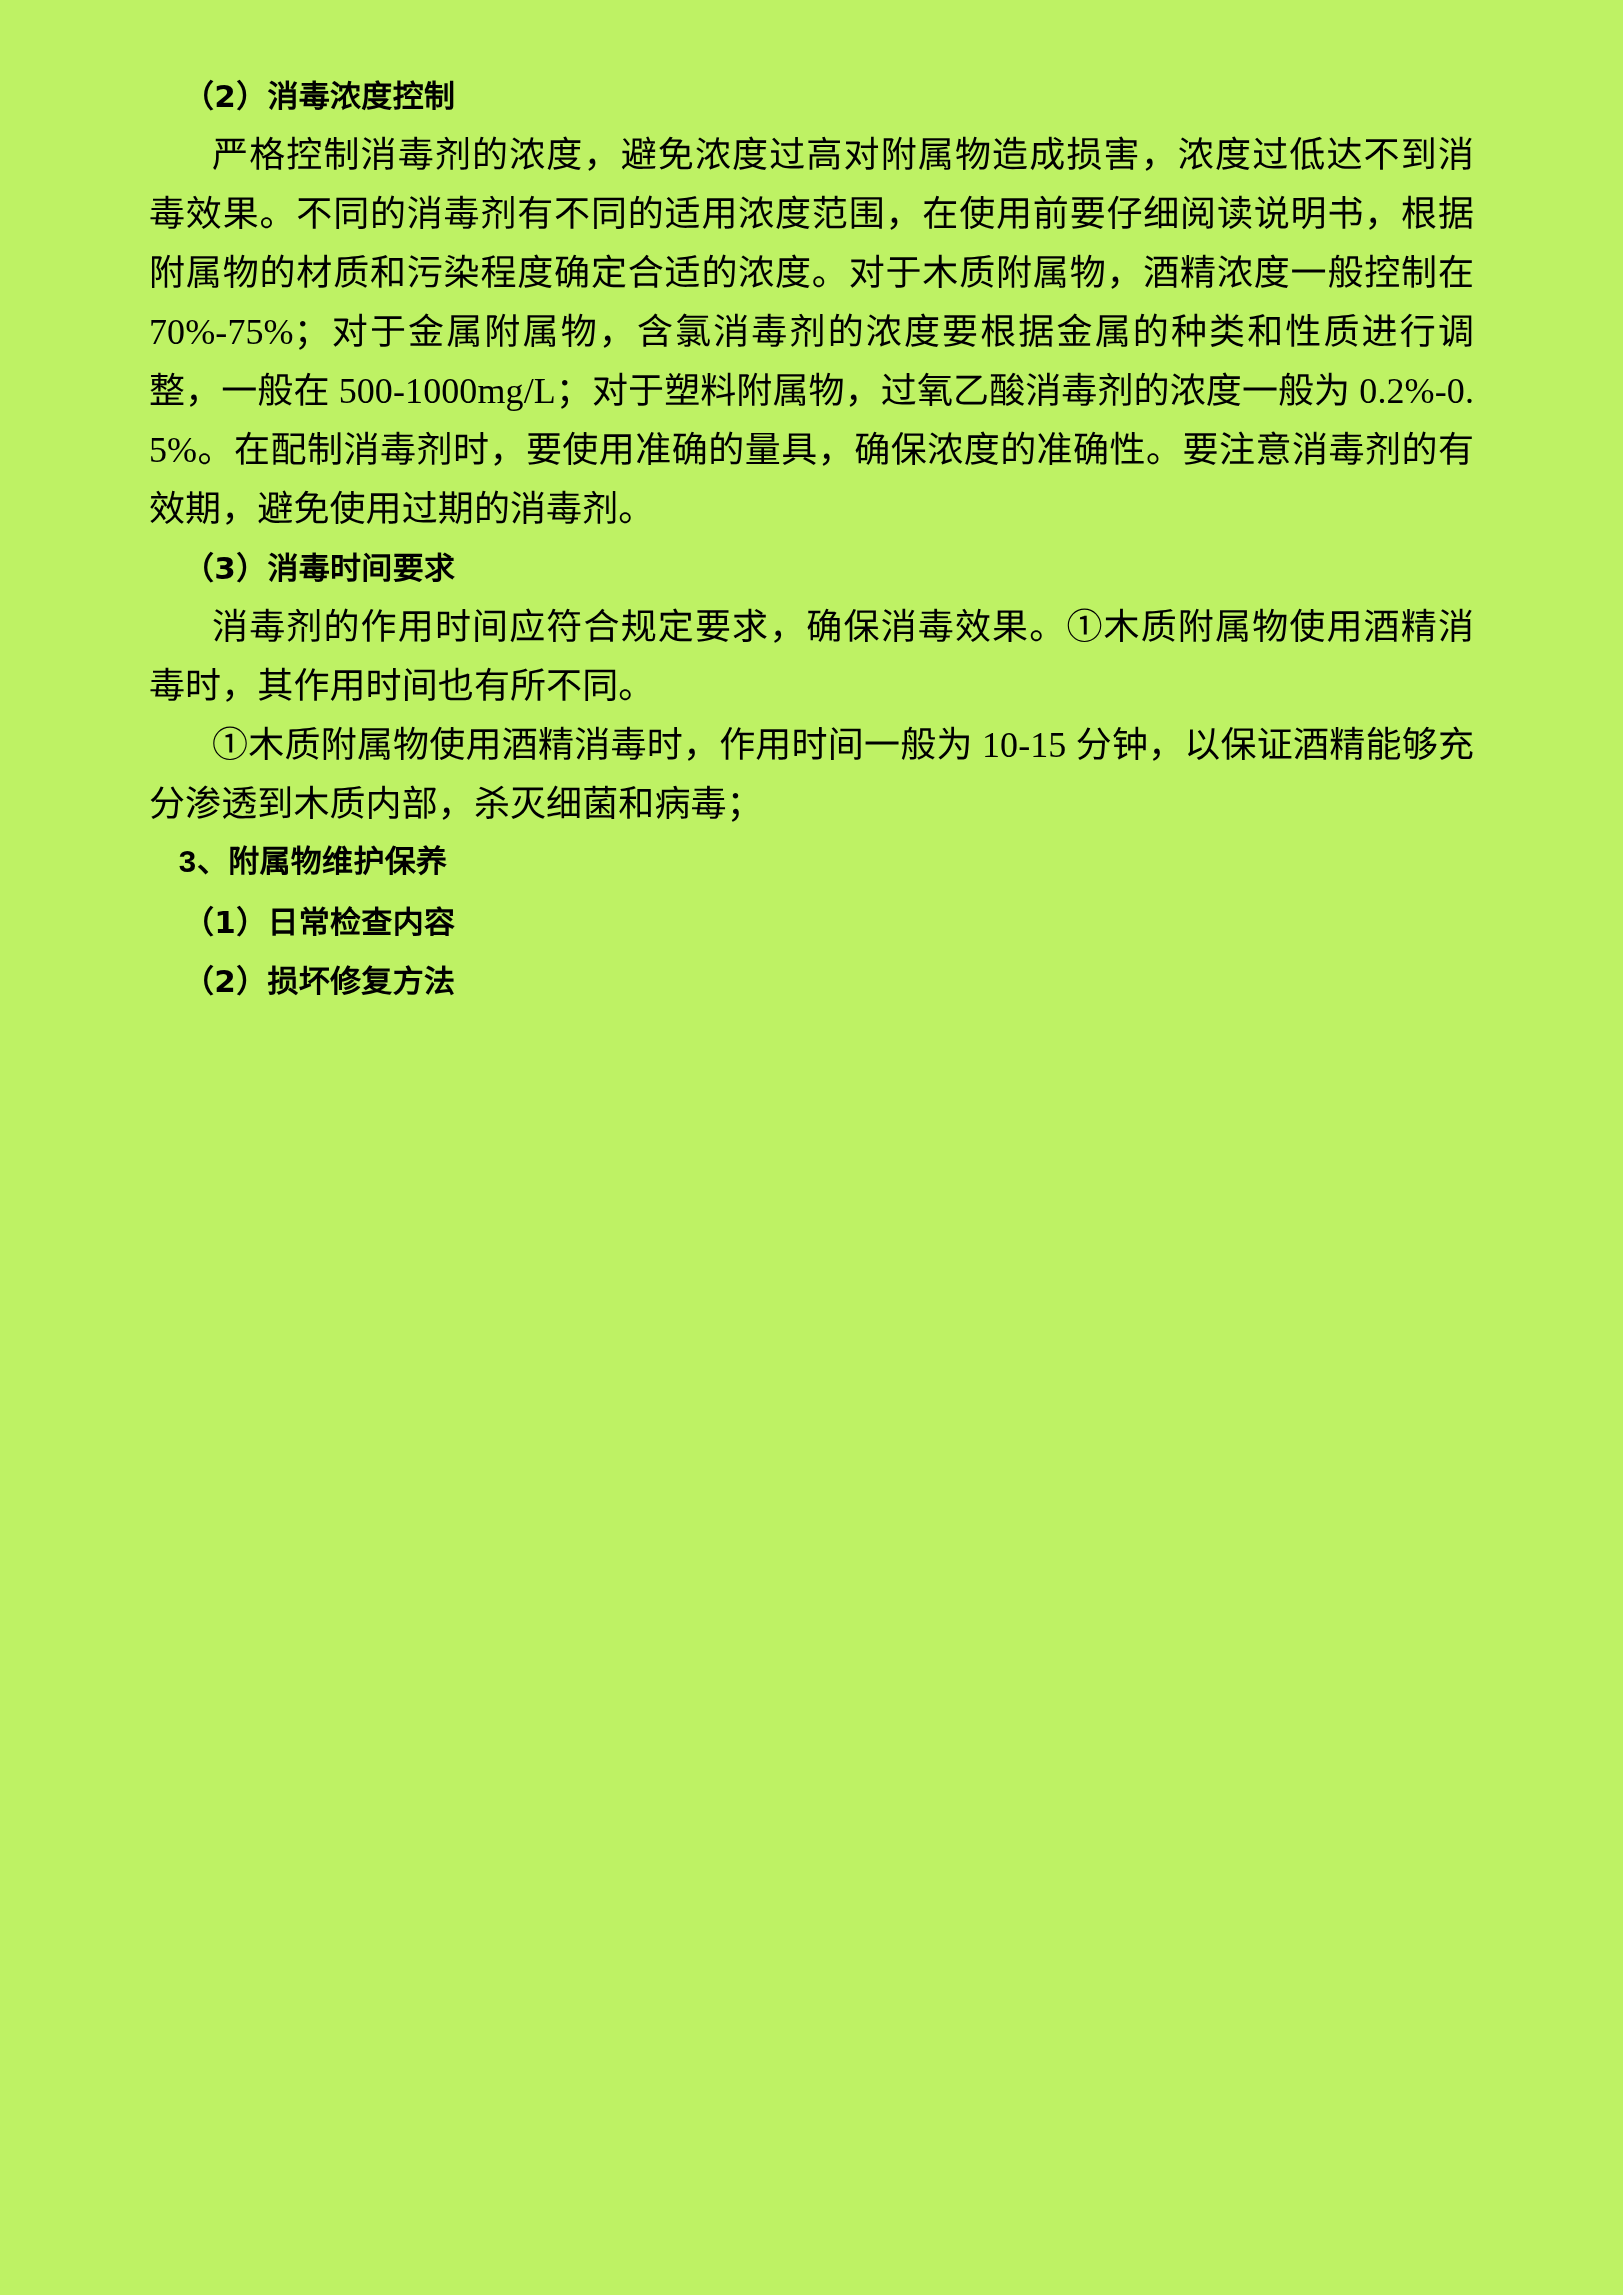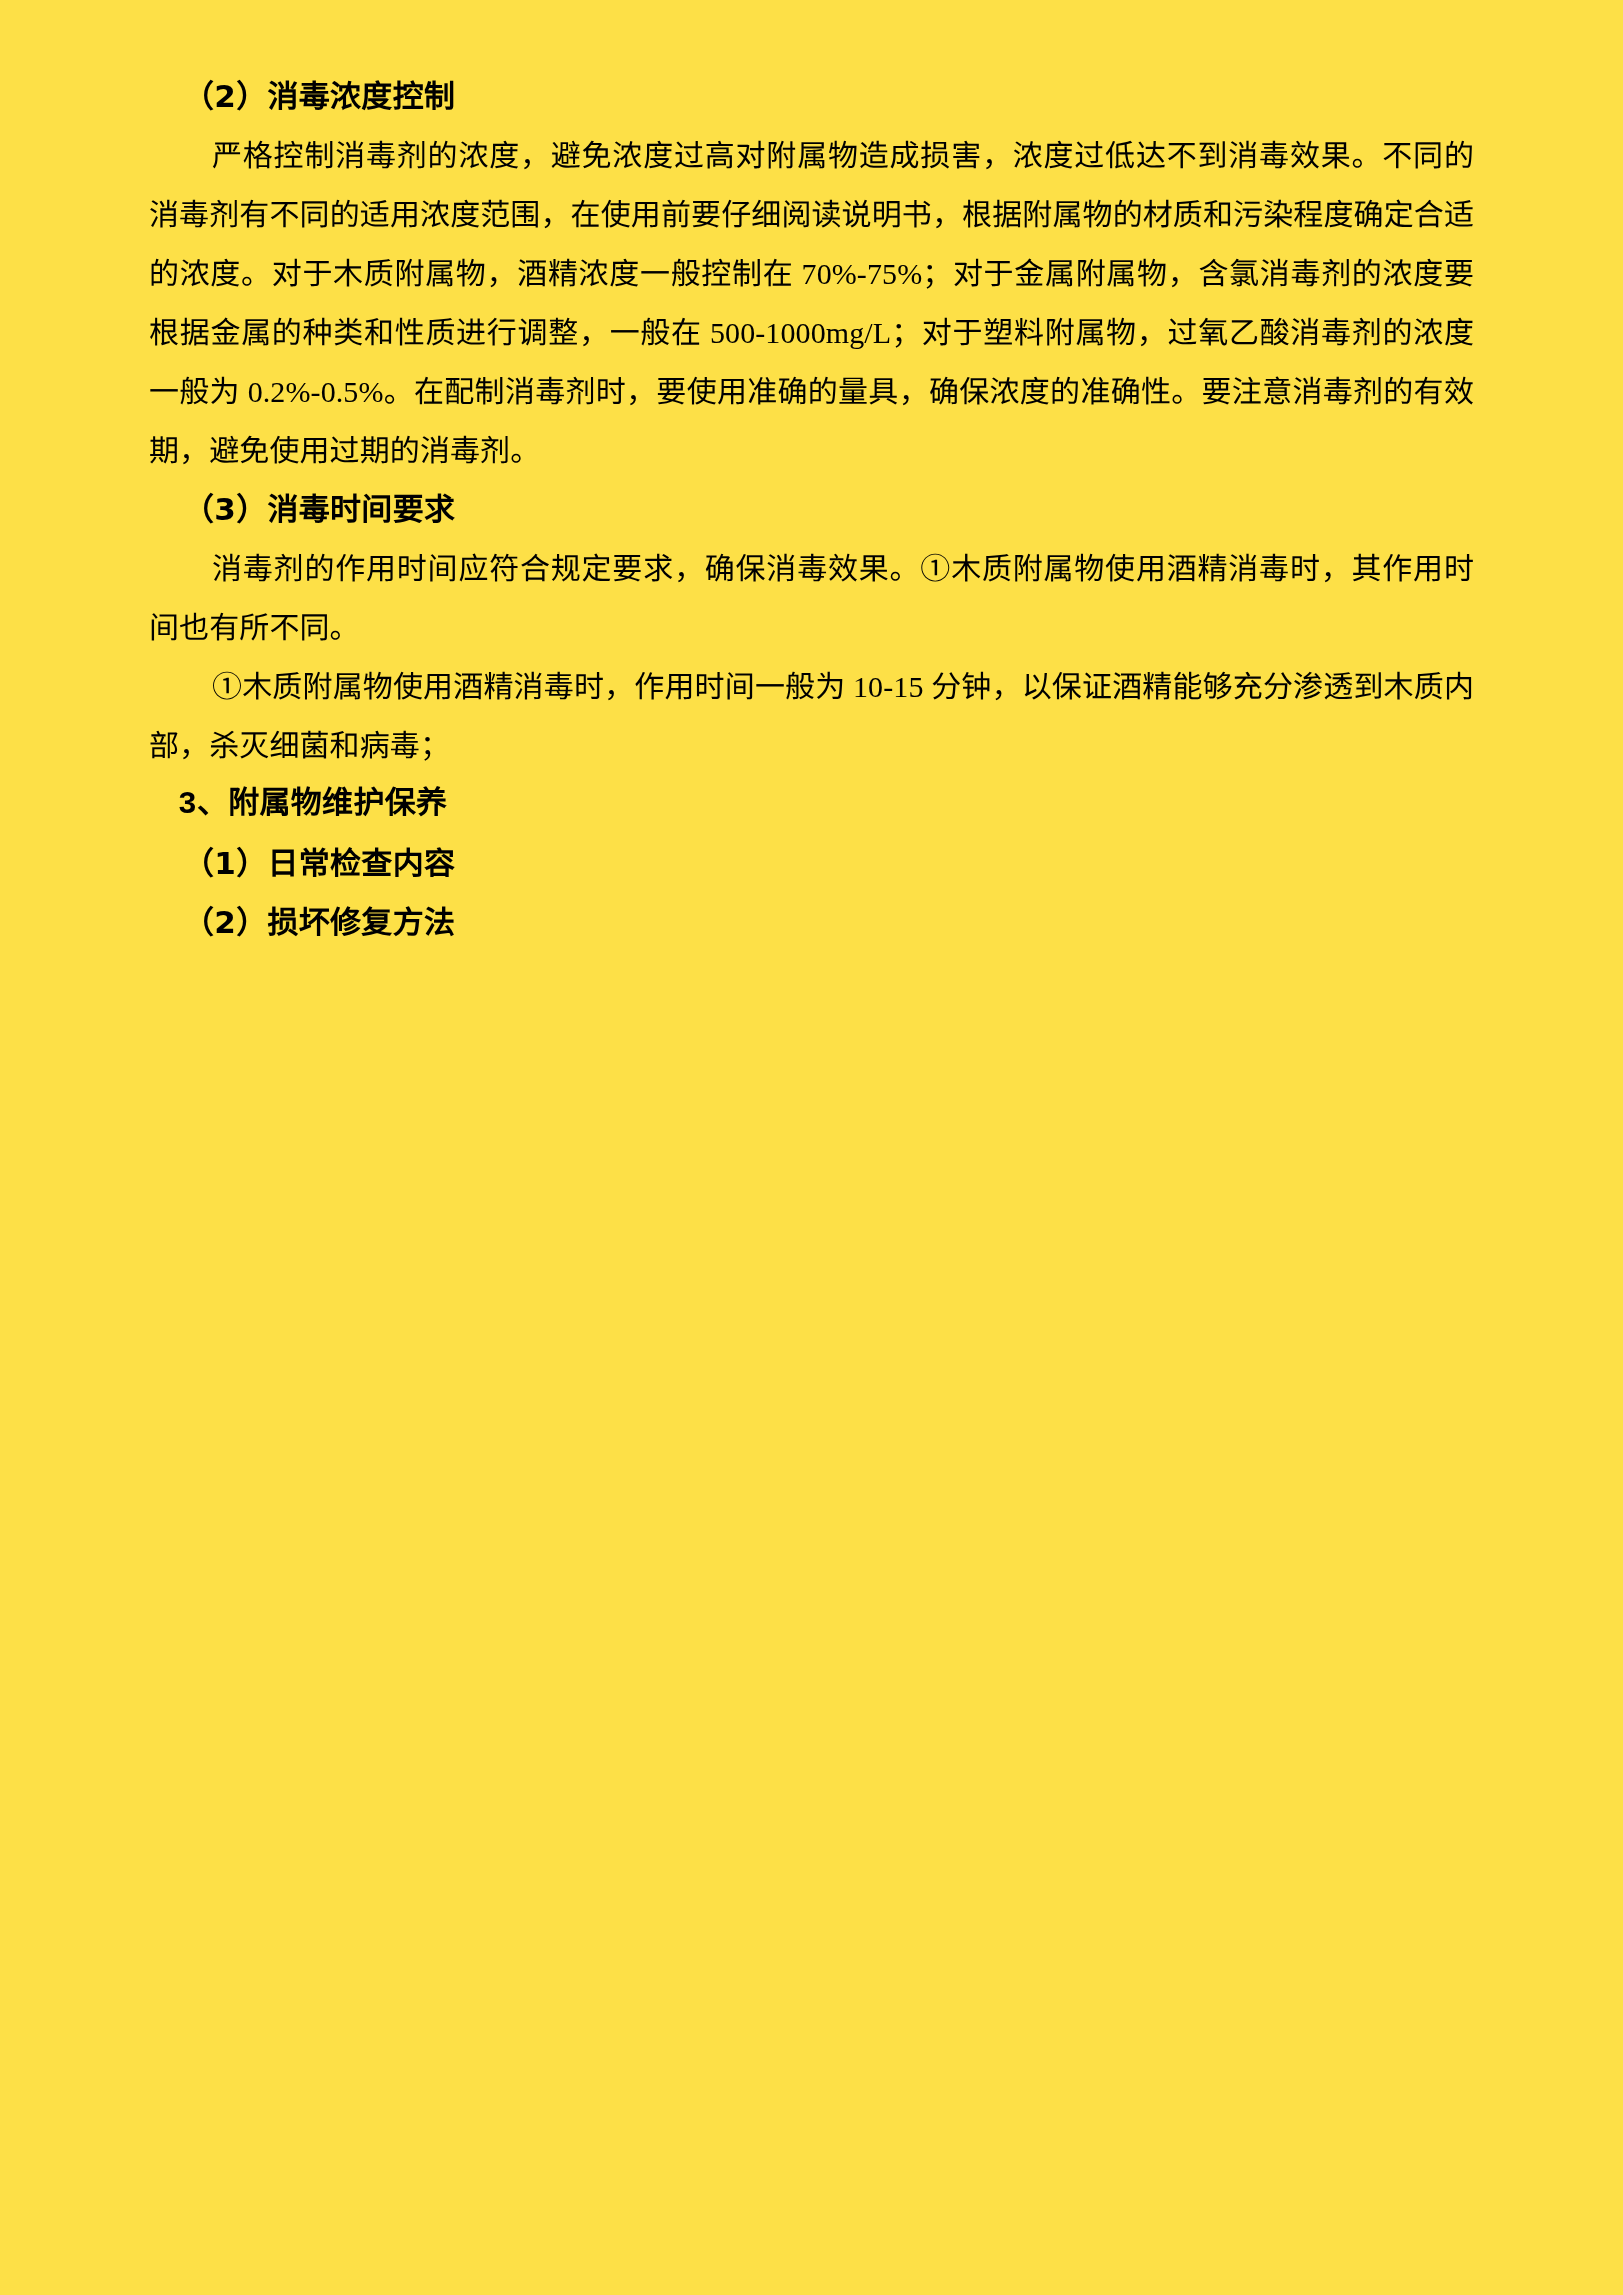--- a/index.html
+++ b/index.html
@@ -5,21 +5,21 @@
 <style>
   html, body {
     margin: 0;
     padding: 0;
     background: #ffffff;
   }
   .page {
     position: relative;
     width: 1623px;
     height: 2295px;
-    background: #fde047;
+    background: #bef264;
     box-sizing: border-box;
     padding: 63px 149px 0 149px;
     font-family: "Liberation Serif", "DejaVu Serif", serif;
     color: #000000;
     overflow: hidden;
   }
   .content {
     width: 1325px;
     margin: 0 auto;
     padding-top: 3.9px;
@@ -36,21 +36,21 @@
     padding: 0 0 0 34px;
     white-space: nowrap;
   }
   .heading.level-major {
     padding-left: 29px;
     font-family: Liberation Mono, monospace;
   }
 
   
   .para {
-    font-size: 30px;
+    font-size: 36px;
     line-height: 59px;
     margin: 0;
     text-align: justify;
     text-justify: inter-character;
     text-align-last: left;
     letter-spacing: 0.1px;
     word-break: break-all;
   }
   .para.indent2 {
     text-indent: 63px;

